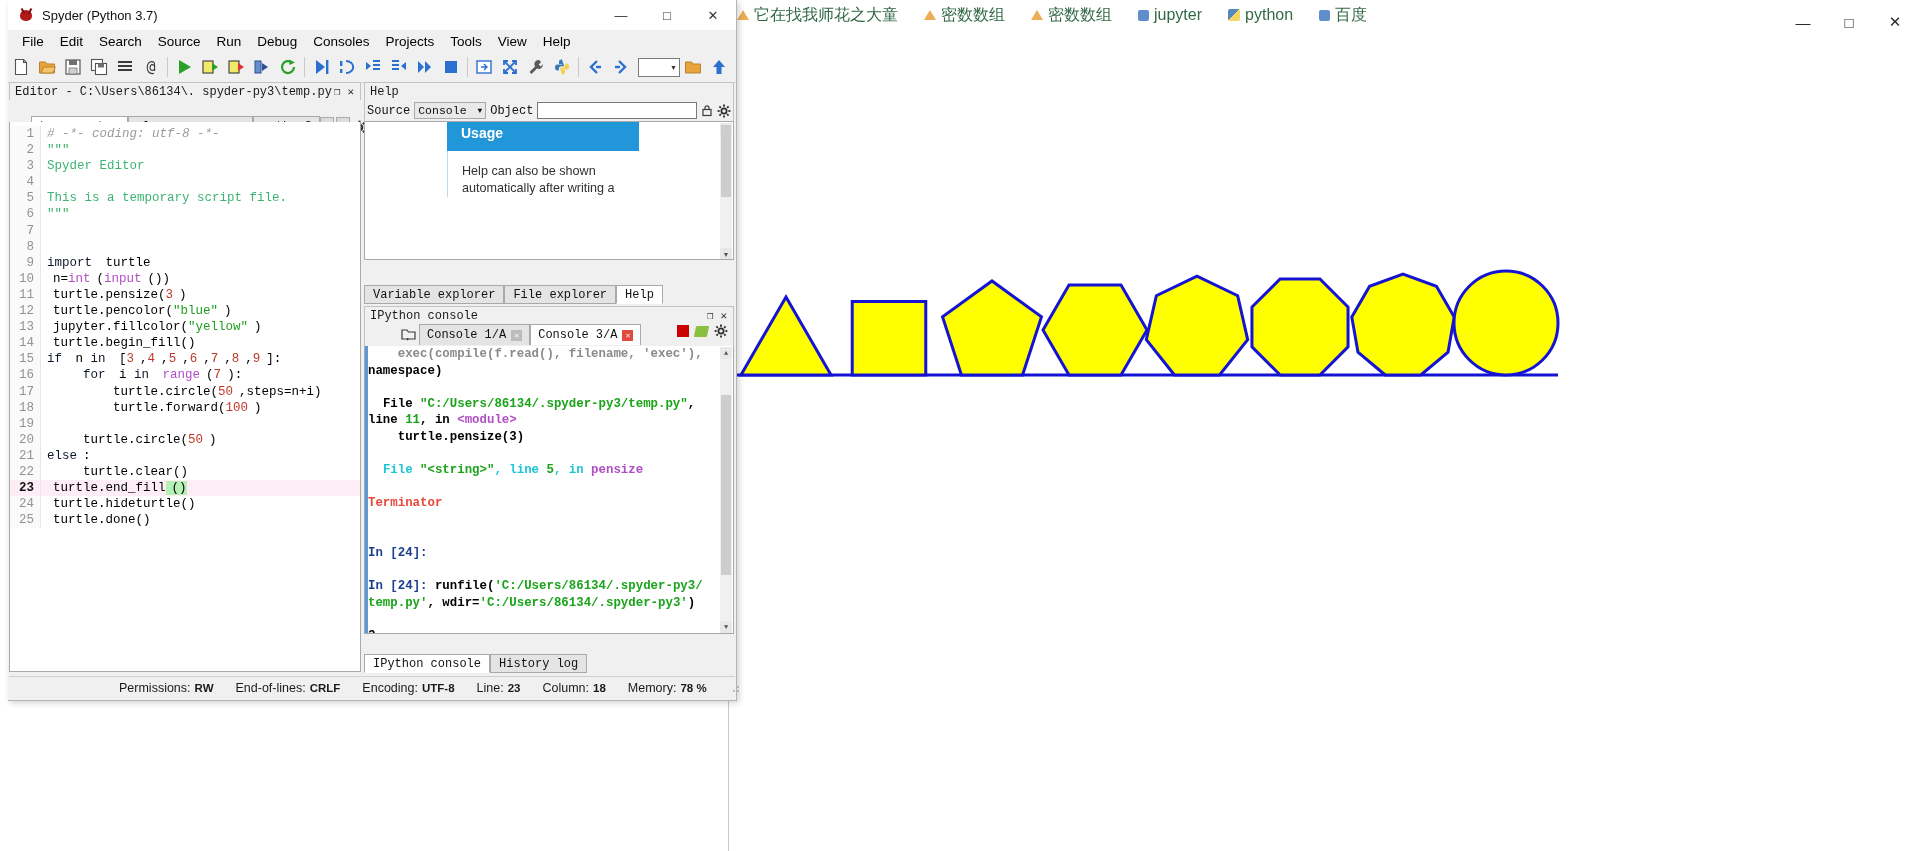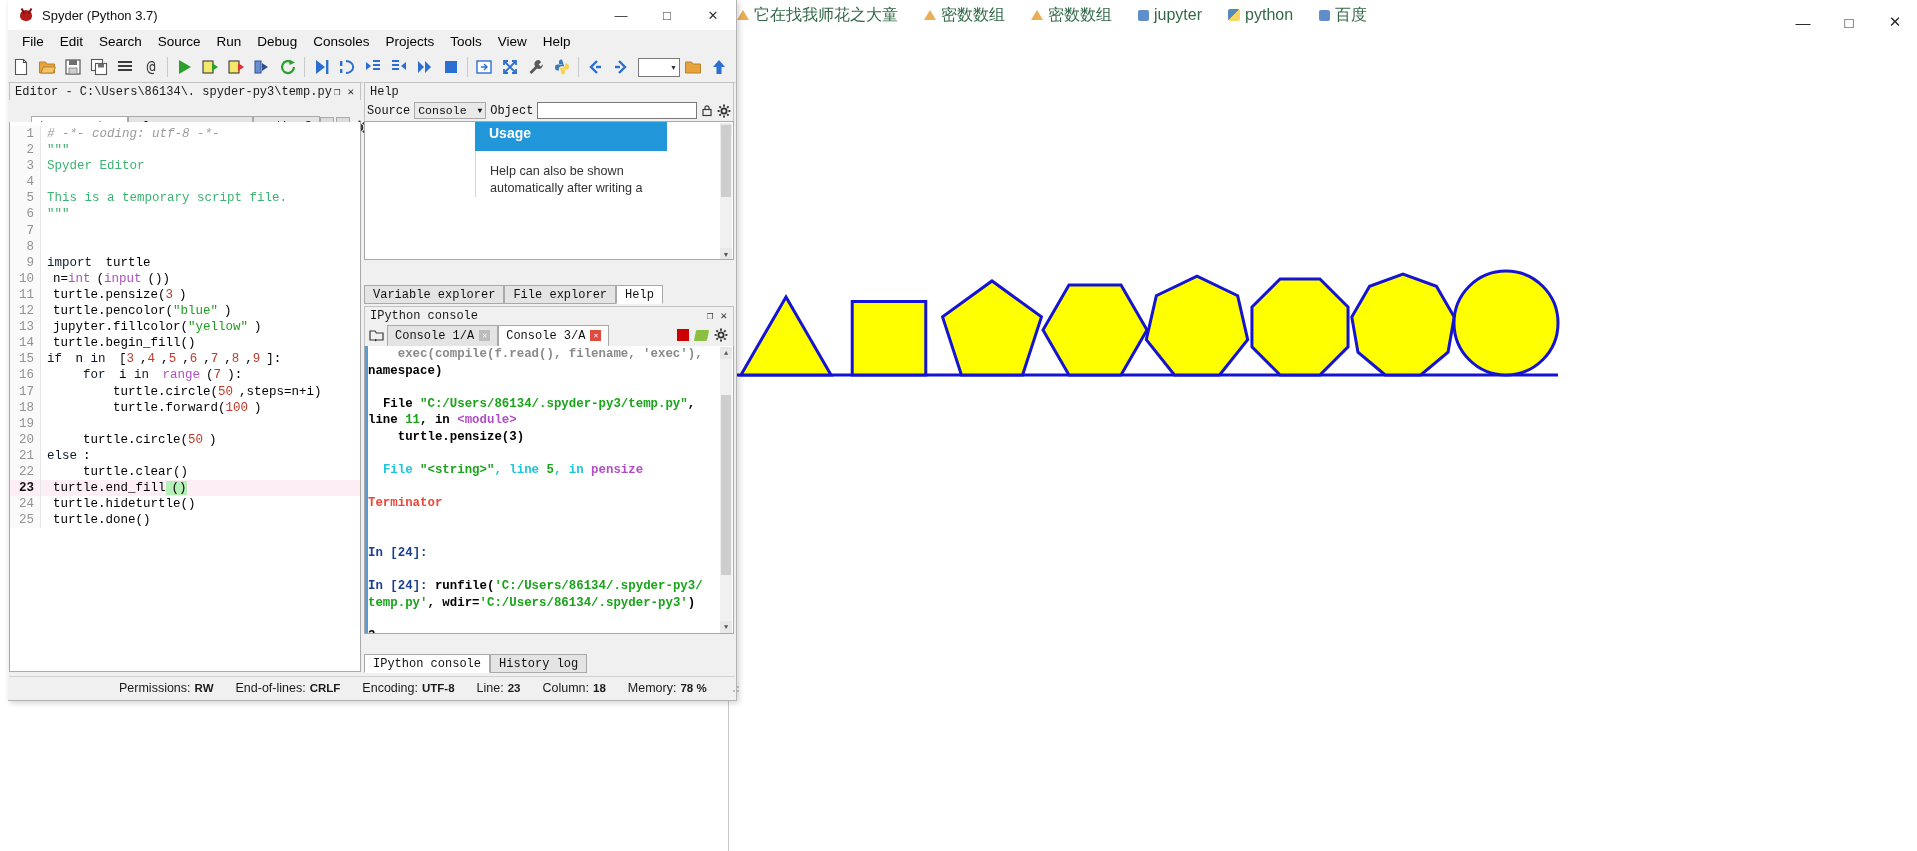--- a/index.html
+++ b/index.html
@@ -151,21 +151,21 @@
   }
   .hsel .cv{margin-left:auto;font-size:8px;}
   .hinput{
     height:17px;width:160px;background:#fff;border:1px solid #7a7a7a;box-sizing:border-box;
   }
   #help-body{
     position:absolute;left:0;top:39px;width:370px;height:139px;background:#ffffff;
     border:1px solid #a9a9a9;box-sizing:border-box;overflow:hidden;
   }
   #usage-card{
-    position:absolute;left:82px;top:-7px;width:192px;margin-left:28px;
+    position:absolute;left:82px;top:-7px;width:192px;
   }
   #usage-head{
     background:#2196d8;color:#fff;font-size:14px;font-weight:bold;
     padding:10px 14px;box-sizing:border-box;
   }
   #usage-text{
     border-left:1px solid #bfd9ea;padding:12px 14px 0 14px;box-sizing:border-box;
     font-size:12.6px;line-height:17px;color:#313131;
   }
   #usage-text p{margin:0 0 12px 0;}
@@ -185,22 +185,23 @@
     font-family:"Liberation Mono", monospace;font-size:12px;color:#111;
     background:#e4e4e4;border:1px solid #a9a9a9;box-sizing:border-box;white-space:nowrap;
   }
   .btab.active{background:#ffffff;border-bottom-color:#ffffff;}
 
   
   #console-pane{position:absolute;left:356px;top:306px;width:370px;height:366px;}
   #console-title{width:370px;}
   #console-tabbar{
     position:absolute;left:0;top:18px;width:370px;height:22px;background:#f0f0f0;
-    display:flex;align-items:center;border-left:1px solid #c2c2c2;border-right:1px solid #c2c2c2;
+    display:flex;align-items:flex-start;border-left:1px solid #c2c2c2;border-right:1px solid #c2c2c2;
     box-sizing:border-box;
+    padding-left:32px;
   }
   .ctab{
     height:21px;display:flex;align-items:center;gap:5px;padding:0 7px;
     font-family:"Liberation Mono", monospace;font-size:12px;color:#111;
     background:#e4e4e4;border:1px solid #a9a9a9;border-bottom:none;box-sizing:border-box;
     white-space:nowrap;
   }
   .ctab.active{background:#ffffff;}
   .ctab .x{width:11px;height:11px;background:#bcbcbc;color:#fff;font-size:8px;line-height:11px;text-align:center;flex:none;}
   .ctab.active .x{background:#e04a3f;}

